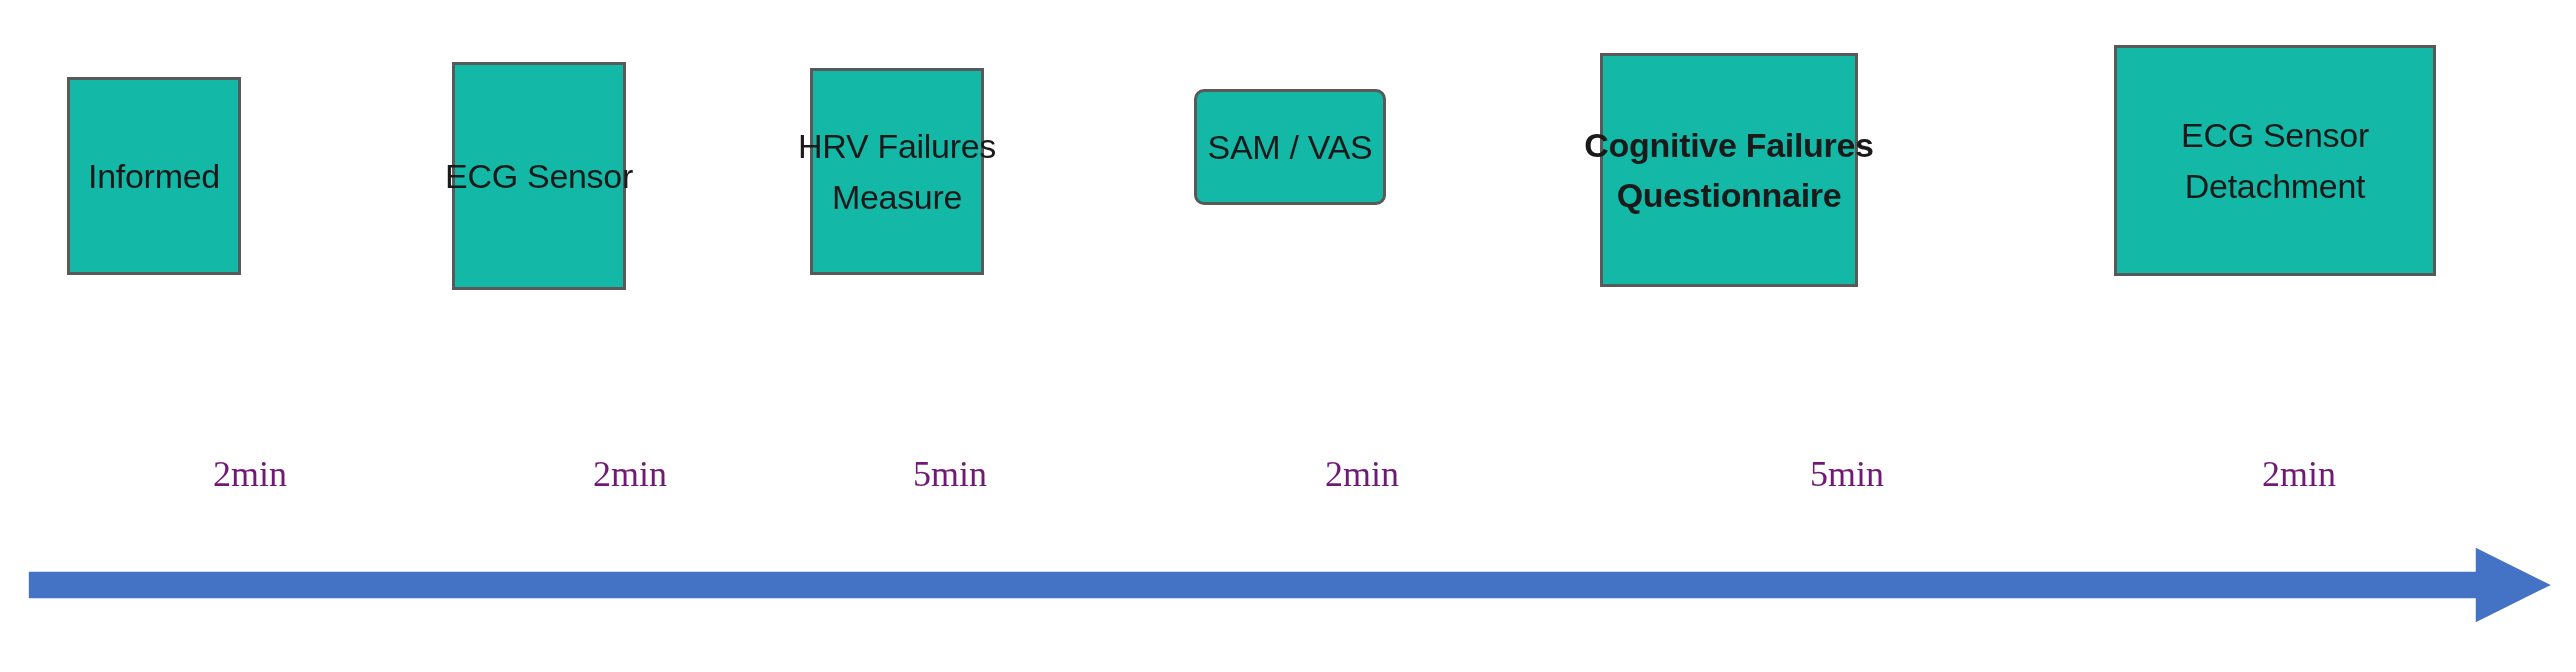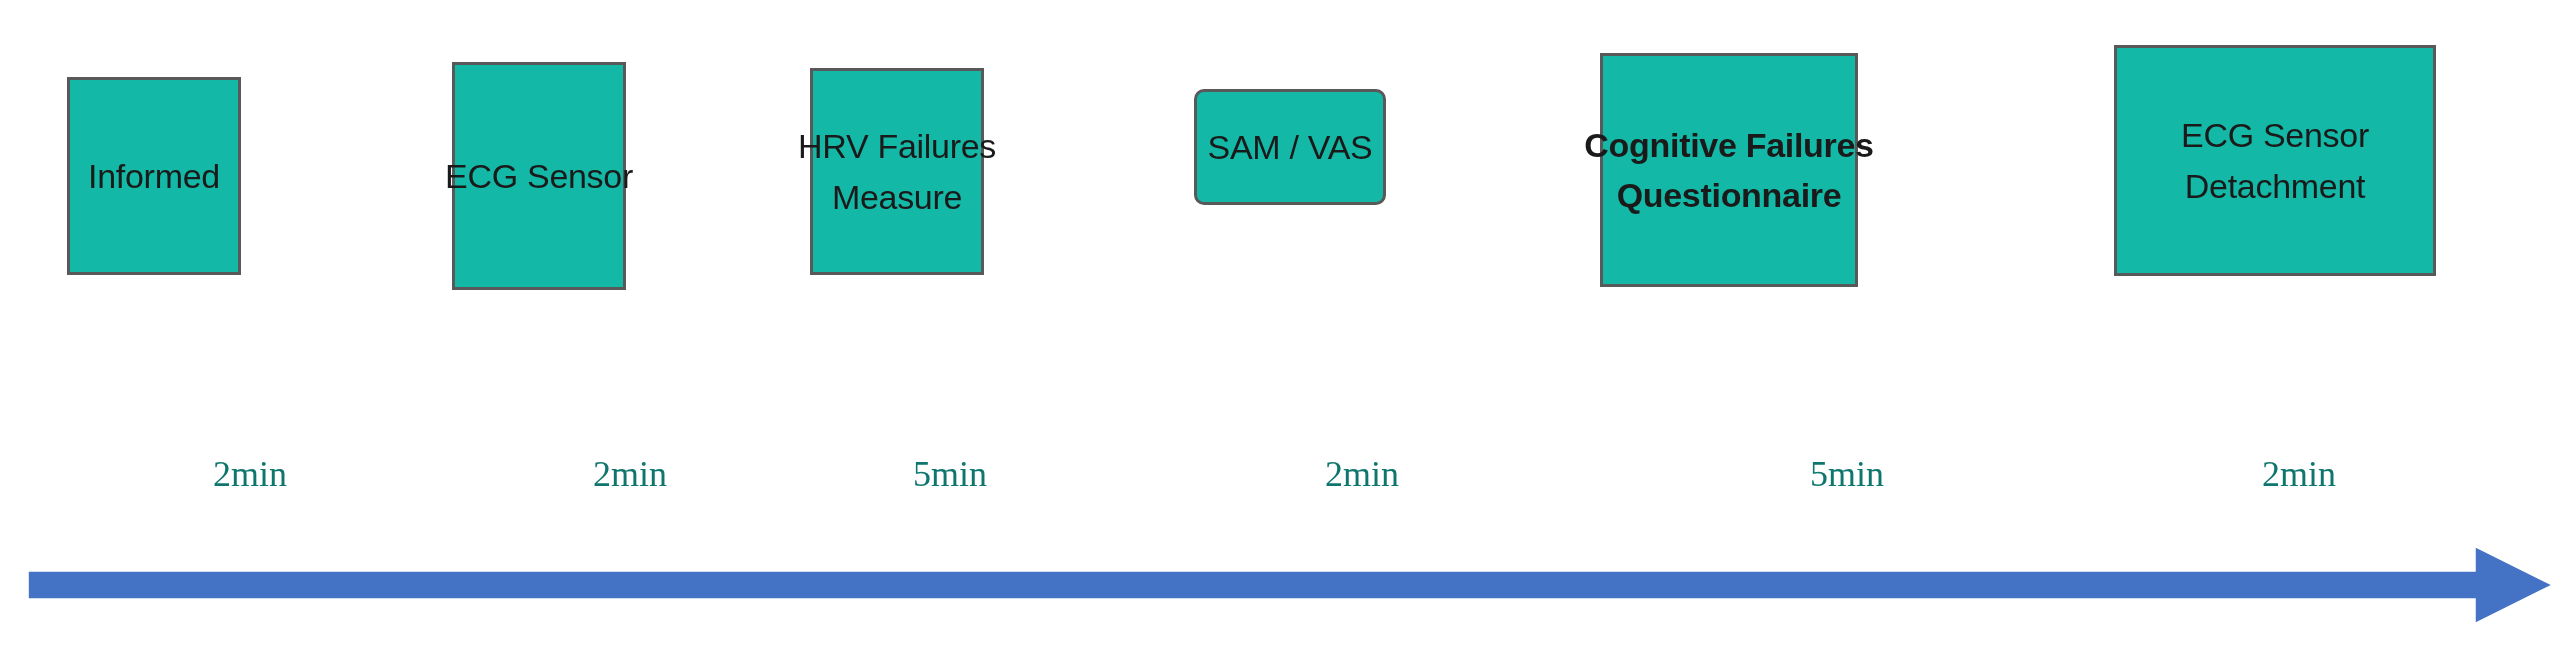--- a/index.html
+++ b/index.html
@@ -38,21 +38,21 @@
     white-space: nowrap;
     letter-spacing: -0.3px;
   }
 
   
   .duration-label {
     position: absolute;
     transform: translateX(-50%);
     font-family: "Liberation Serif", serif;
     font-size: 36px;
-    color: #0f766e;
+    color: #701a75;
     white-space: nowrap;
     text-align: center;
   }
 
   
   #timeline-arrow {
     position: absolute;
     left: 0;
     top: 540px;
     width: 2576px;

